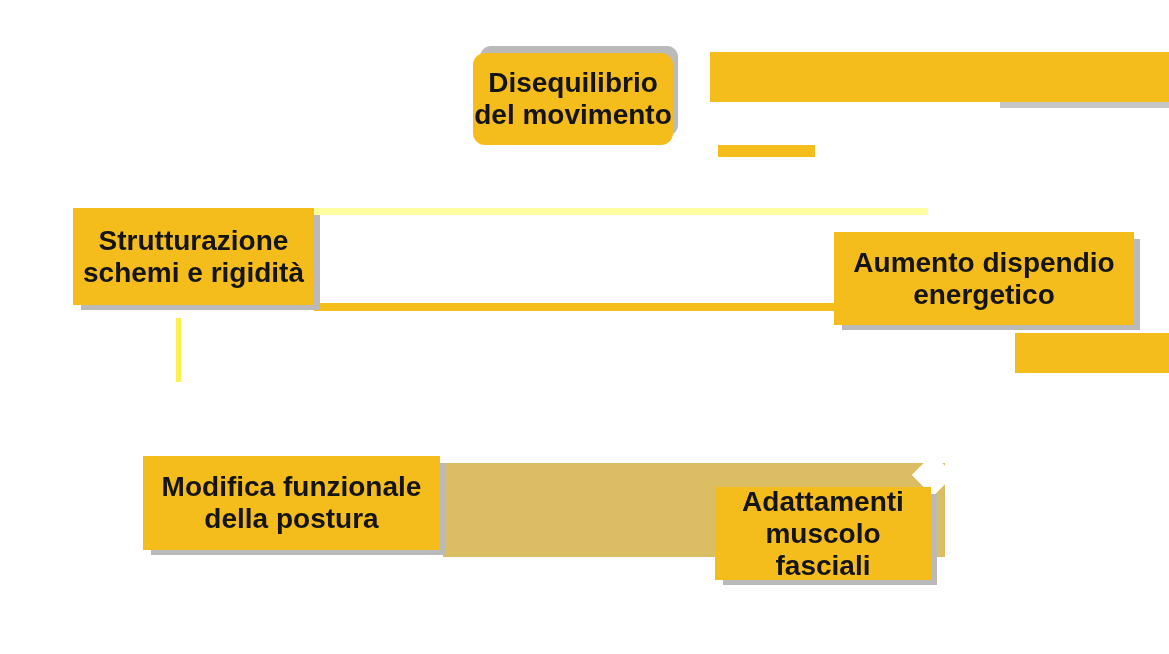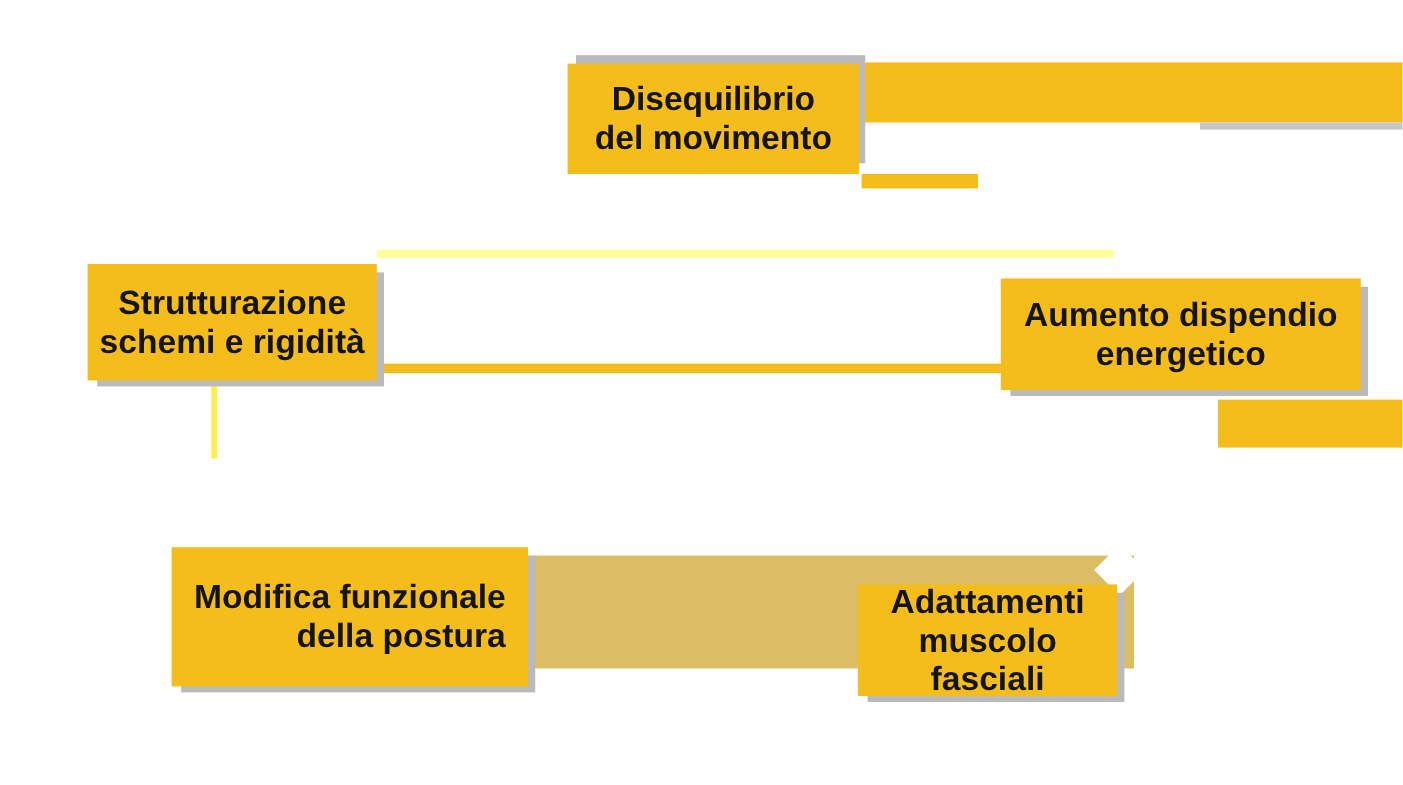--- a/index.html
+++ b/index.html
@@ -22,24 +22,24 @@
     color:#141414;
     display:flex;align-items:center;justify-content:center;
     text-align:center;
     font-weight:600;
     font-size:28px;line-height:32px;
     white-space:pre-line;
     z-index:3;
   }
   .sh-dr{box-shadow:7px 6px 0 -1px #bababa;}   
   .sh-ur{box-shadow:6px -8px 0 -1px #bababa;}  
-  .n-disequilibrio{left:473px;top:53px;width:243px;height:92px;}
-  .n-strutturazione{left:73px;top:208px;width:241px;height:97px;margin-top:12px;}
+  .n-disequilibrio{left:473px;top:53px;width:200px;height:92px;border-radius:12px;}
+  .n-strutturazione{left:73px;top:208px;width:241px;height:97px;}
   .n-aumento{left:834px;top:232px;width:300px;height:93px;}
-  .n-modifica{left:143px;top:456px;width:297px;height:116px;text-align:right;}
+  .n-modifica{left:143px;top:456px;width:297px;height:94px;}
   .n-adattamenti{left:715px;top:487px;width:216px;height:93px;}
   .c-top{left:710px;top:52px;width:459px;height:50px;}
   .c-stub{left:718px;top:145px;width:97px;height:12px;}
   .c-pale{left:314px;top:208px;width:614px;height:7px;}
   .c-mid{left:314px;top:303px;width:526px;height:8px;}
   .c-vert{left:176px;top:318px;width:5px;height:64px;}
   .c-block{left:1015px;top:333px;width:154px;height:40px;}
   .c-tan{left:443px;top:463px;width:502px;height:94px;}
   .c-top-shadow{left:1000px;top:102px;width:169px;height:6px;}
   .tan-notch{left:918px;top:460px;width:30px;height:30px;}

